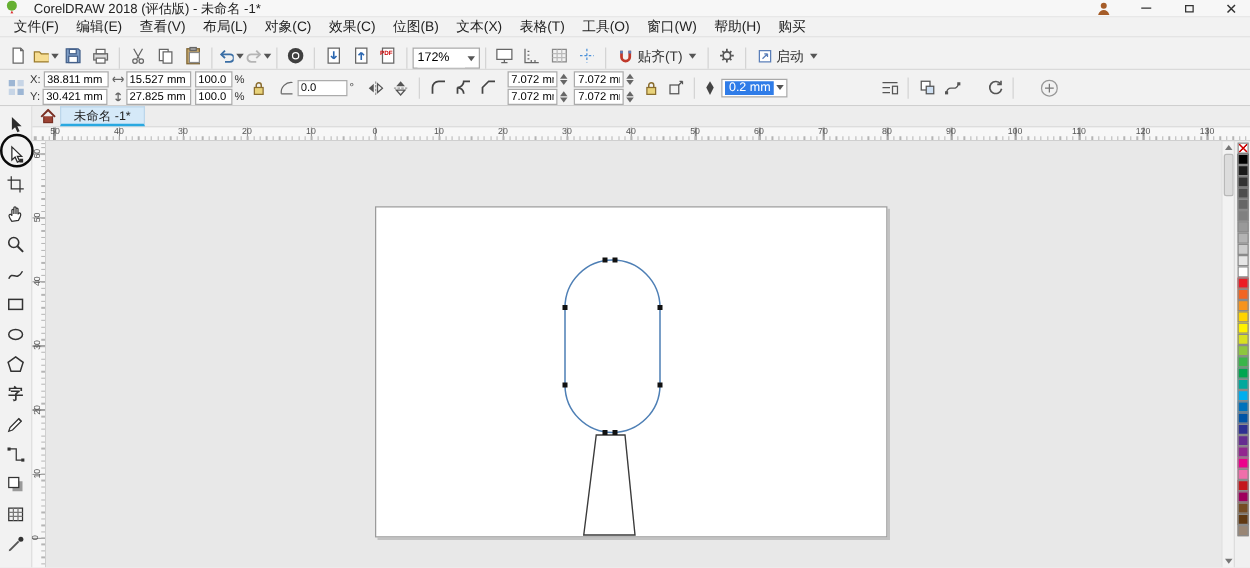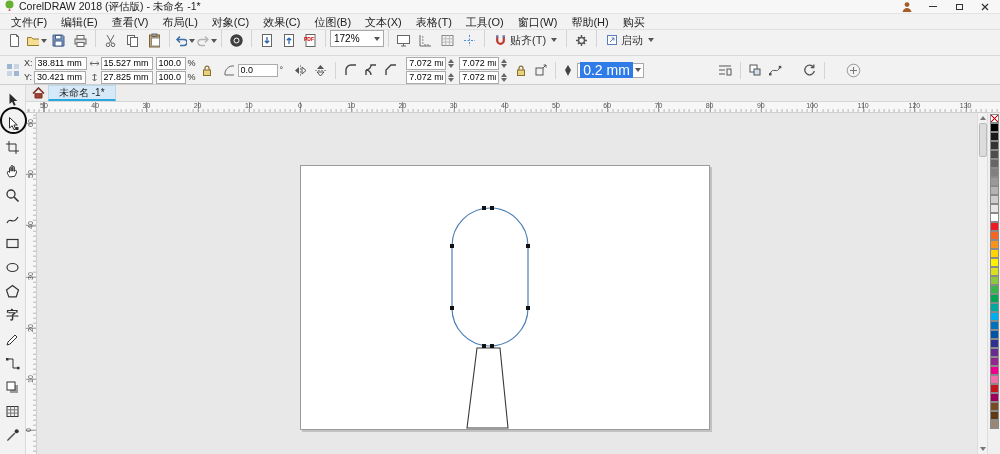--- a/index.html
+++ b/index.html
@@ -1,33 +1,33 @@
 <!DOCTYPE html>
 <html><head>
 <meta charset="utf-8">
 <style>
   *{box-sizing:border-box;margin:0;padding:0}
   html,body{width:1000px;height:454px;overflow:hidden}
   body{font-family:"Liberation Sans","DejaVu Sans",sans-serif;font-size:11px;color:#333;background:#f0f0f0}
   .app{width:1000px;height:454px;display:flex;flex-direction:column;background:#f0f0f0}
 
   
-  .titlebar{height:14px;display:flex;align-items:center;background:#f7f7f7;padding:0 4px;gap:4px;border-bottom:1px solid #e3e3e3}
+  .titlebar{height:14px;display:flex;align-items:center;background:#f7f7f7;padding:0 4px;gap:12px;border-bottom:1px solid #e3e3e3}
   .title-text{font-size:10.5px;color:#222}
   .tb-spacer{flex:1}
   .win-btn{width:22px;height:13px;display:flex;align-items:center;justify-content:center;cursor:default}
   .min-glyph{width:8px;height:1px;background:#333;display:block}
   .restore-glyph{width:7px;height:6px;border:1px solid #333;display:block}
 
   
   .menubar{height:16px;display:flex;align-items:flex-start;background:#f2f2f2;border-bottom:1px solid #e0e0e0;padding-left:4px}
   .menu-item{padding:0 7px;font-size:11px;color:#222;height:16px;line-height:16px}
 
   
-  .toolbar{height:26px;display:flex;align-items:flex-start;background:#f2f2f2;border-bottom:1px solid #dadada;padding:0 4px;gap:1px}
+  .toolbar{height:26px;display:flex;align-items:flex-end;background:#f2f2f2;border-bottom:1px solid #dadada;padding:0 4px;gap:1px}
   .tbtn{width:21px;height:21px;display:flex;align-items:center;justify-content:center;border-radius:2px;position:relative}
   .tbtn svg{display:block}
   .sep{width:1px;height:17px;background:#d4d4d4;margin:0 3px}
   .dd{width:0;height:0;border-left:3px solid transparent;border-right:3px solid transparent;border-top:4px solid #555;margin-left:2px}
   .combo{display:flex;align-items:center;background:#fff;border:1px solid #a9a9a9;height:17px;padding:0 3px}
   .combo input{border:0;width:38px;font-size:10px;height:14px;font-family:inherit;outline:none}
   .label-btn{display:flex;align-items:center;gap:3px;padding:0 5px;height:20px;font-size:11px}
   .pdf-txt{position:absolute;left:4px;top:6px;font-size:5px;font-weight:bold;color:#c00;pointer-events:none}
 
   
@@ -36,21 +36,21 @@
   .prow{display:flex;align-items:center;gap:2px;height:13px}
   .plabel{font-size:9px;color:#333}
   .pfield{height:13px;border:1px solid #ababab;background:#fff;font-size:9px;padding:0 2px;font-family:inherit;outline:none}
   .w52{width:52px}.w30{width:30px}.w40{width:40px}
   .spin{display:flex;flex-direction:column;justify-content:center;gap:1px;width:8px}
   .spin i{display:block;width:0;height:0;border-left:3px solid transparent;border-right:3px solid transparent}
   .spin .up{border-bottom:4px solid #666}
   .spin .dn{border-top:4px solid #666}
   .pbtn{width:17px;height:17px;display:flex;align-items:center;justify-content:center;border-radius:2px}
   .outline-combo{display:flex;align-items:center;border:1px solid #a9a9a9;background:#fff;height:15px;padding:0 2px}
-  .combo-sel{background:#2f7ce8;color:#fff;font-size:14px;padding:0 3px;white-space:nowrap}
+  .combo-sel{background:#2f7ce8;color:#fff;font-size:10px;padding:0 3px;white-space:nowrap}
 
   
   .lower{flex:1;display:flex;position:relative}
   .toolbox{width:26px;background:#f2f2f2;border-right:1px solid #dadada;display:flex;flex-direction:column;align-items:center;padding-top:2px}
   .tool{width:22px;height:24px;display:flex;align-items:center;justify-content:center}
   .tool .glyph{font-size:12px;font-weight:bold;color:#333}
   .annotation-circle{position:absolute;left:0;top:22px;width:27px;height:27px;border:2px solid #0a0a0a;border-radius:50%;z-index:9;pointer-events:none}
   .right-col{flex:1;display:flex;flex-direction:column}
 
   

